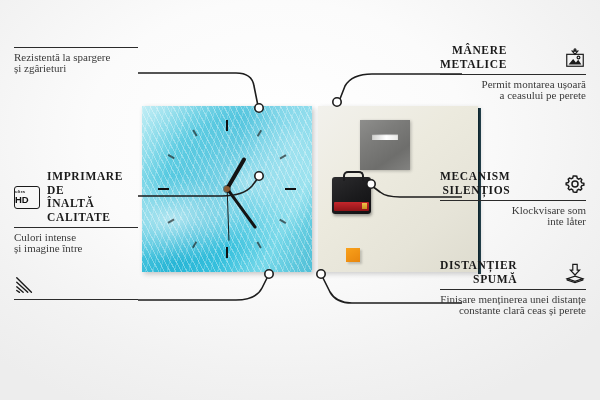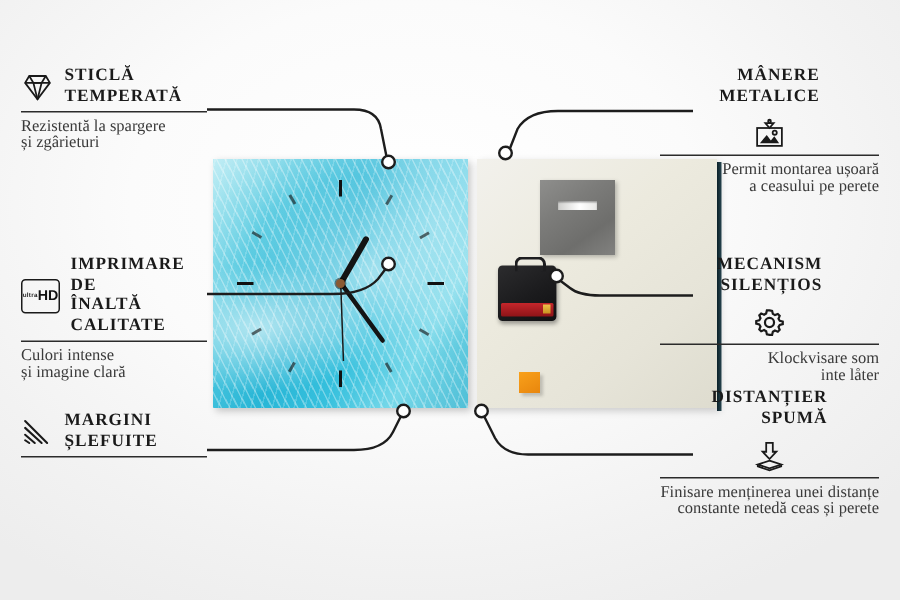--- a/index.html
+++ b/index.html
@@ -115,30 +115,30 @@
     line-height:13.5px;text-transform:uppercase;
   }
   .co .rule{height:1.4px;background:#2b2b2b;margin:3px 0 4px;}
   .co .sub{
     font-size:11px;color:#3a3a3a;line-height:10.6px;
     font-family:"Liberation Serif", serif;
   }
   .co.left .hd{justify-content:flex-start;}
   .co.left .ttl{text-align:left;}
   .co.left .sub{text-align:left;}
-  .co.right .hd{justify-content:space-between;flex-direction:column;}
+  .co.right .hd{justify-content:space-between;flex-direction:row;}
   .co.right .ttl{text-align:right;}
   .co.right .sub{text-align:right;}
 
   .ico{width:22px;height:22px;flex:0 0 22px;display:block;}
   .ico svg{width:22px;height:22px;display:block;}
 
   .hdbadge{
     width:24px;height:21px;flex:0 0 24px;border:1.4px solid #1a1a1a;border-radius:3px;
-    display:flex;flex-direction:row;align-items:center;justify-content:center;line-height:1;
+    display:flex;flex-direction:column;align-items:flex-start;justify-content:center;line-height:1;
   }
   .hdbadge .u{font-size:4.2px;letter-spacing:.2px;font-weight:700;color:#1a1a1a;font-family:"Liberation Sans",sans-serif;}
   .hdbadge .h{font-size:9.5px;font-weight:700;color:#111;font-family:"Liberation Sans",sans-serif;margin-top:.5px;}
 </style>
 </head>
 <body>
 
 <div id="stage">
 
   <div class="product">
@@ -216,37 +216,20 @@
       <circle cx="259" cy="108" r="4.2"></circle>
       <circle cx="259" cy="176" r="4.2"></circle>
       <circle cx="269" cy="274" r="4.2"></circle>
       <circle cx="337" cy="102" r="4.2"></circle>
       <circle cx="371" cy="184" r="4.2"></circle>
       <circle cx="321" cy="274" r="4.2"></circle>
     </g>
   </svg>
 
   <div class="co left" style="left:14px;top:44px;width:124px;">
-    <div class="hd">
-      <span class="ico">
-        <svg viewBox="0 0 24 24">
-            <g fill="none" stroke="#1a1a1a" stroke-width="1.3">
-          <path d="M3 9 L12 21 L21 9 L18 4 H6 Z"></path>
-              <path d="M3 9 H21"></path>
-          <path d="M6 4 L9 9 L12 21"></path>
-              <path d="M18 4 L15 9 L12 21"></path>
-              <path d="M9 9 H15"></path>
-        </g>
-          </svg>
-      </span>
-      <span class="ttl">
-        <span>STICLĂ</span><br>
-        <span>TEMPERATĂ</span>
-      </span>
-    </div>
     <div class="rule"></div>
     <div class="sub">
       <span>Rezistentă la spargere</span><br>
       <span>și zgârieturi</span>
     </div>
   </div>
 
   <div class="co left" style="left:14px;top:170px;width:124px;">
     <div class="hd">
       <span class="hdbadge">
@@ -254,39 +237,35 @@
         <span class="h">HD</span>
       </span>
       <span class="ttl">
         <span>IMPRIMARE DE</span><br>
         <span>ÎNALTĂ CALITATE</span>
       </span>
     </div>
     <div class="rule"></div>
     <div class="sub">
       <span>Culori intense</span><br>
-      <span>și imagine clară</span>
+      <span>și imagine între</span>
     </div>
   </div>
 
   <div class="co left" style="left:14px;top:274px;width:124px;">
     <div class="hd">
       <span class="ico">
         <svg viewBox="0 0 24 24">
             <g fill="none" stroke="#1a1a1a" stroke-width="1.5" stroke-linecap="round">
           <path d="M3 4 L19 20"></path>
               <path d="M3 9 L15 20"></path>
               <path d="M3 14 L10 20"></path>
               <path d="M3 18 L6 20"></path>
         </g>
           </svg>
-      </span>
-      <span class="ttl">
-        <span>MARGINI</span><br>
-        <span>ȘLEFUITE</span>
       </span>
     </div>
     <div class="rule"></div>
   </div>
 
   <div class="co right" style="left:440px;top:44px;width:146px;">
     <div class="hd">
       <span class="ttl">
         <span>MÂNERE</span><br>
         <span>METALICE</span>
@@ -344,17 +323,17 @@
           <path d="M9.6 2.5 h4.8 v6.4 h2.6 L12 14.2 L7 8.9 h2.6 Z"></path>
           <path d="M12 15.4 L20.5 18.2 L12 21 L3.5 18.2 Z"></path>
           <path d="M3.5 18.2 v1.4 L12 22.4 L20.5 19.6 v-1.4"></path>
         </g>
           </svg>
       </span>
     </div>
     <div class="rule"></div>
     <div class="sub">
       <span>Finisare menținerea unei distanțe</span><br>
-      <span>constante netedă ceas și perete</span>
+      <span>constante clară ceas și perete</span>
     </div>
   </div>
 
 </div>
 
 </body></html>

